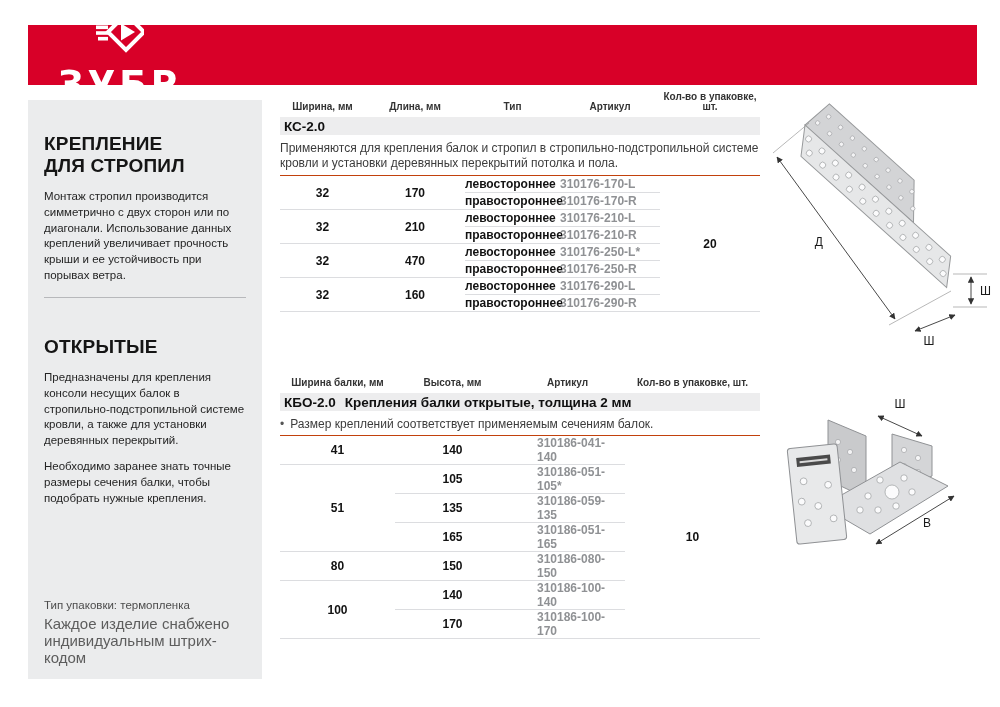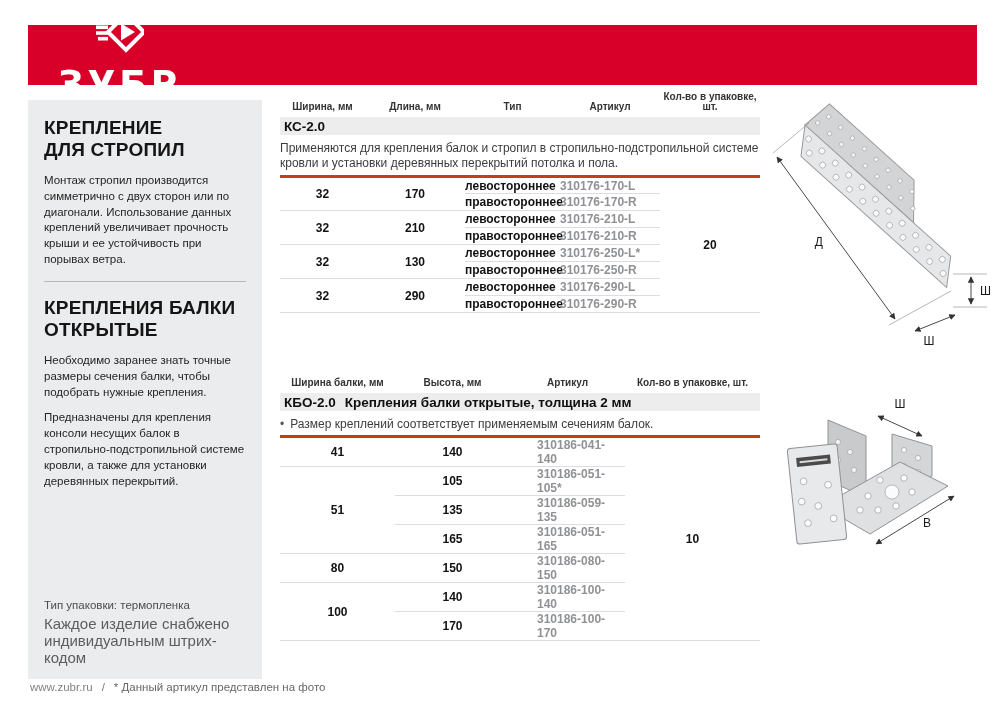--- a/index.html
+++ b/index.html
@@ -11,21 +11,21 @@
   
   .brand-band { position:absolute; left:28px; top:25px; width:949px; height:60px;
                 background:var(--brand); display:flex; align-items:center; padding-left:30px; }
   .logo { display:flex; align-items:center; gap:11px;flex-direction:column; }
   .logo-text { color:#fff; font-family:"DejaVu Sans", sans-serif; font-weight:bold;
                font-size:36px; letter-spacing:4px; line-height:1; transform:scaleY(1.02); }
 
   
   .sidebar { position:absolute; left:28px; top:100px; width:234px; height:579px;
              background:var(--panel); padding:17px 16px 14px; }
-  .sidebar h2 { margin:0 0 11px; font-size:19px; line-height:1.18; color:#151515; letter-spacing:.2px; }
+  .sidebar h2 { margin:16px 0 11px; font-size:19px; line-height:1.18; color:#151515; letter-spacing:.2px; }
   .sidebar p { margin:0 0 10px; font-size:11.5px; line-height:1.38; color:#242424; }
   .divider { border:none; border-top:1px solid #b7b8bb; margin:13px 0 15px; }
   .packaging { position:absolute; left:16px; right:4px; bottom:13px; }
   .pack-line1 { font-size:11.5px; color:#4c4c4c; margin-bottom:4px; }
   .pack-line2 { font-size:15px; color:#5d5d5d; }
 
   
   .page-footer { position:absolute; left:30px; top:681px; font-size:11.5px; color:#777; display:flex; gap:9px; }
   .page-footer .site { color:#828282; }
   .page-footer .note { color:#666; }
@@ -39,21 +39,21 @@
   .col-headers span { font-size:10px; font-weight:bold; color:#333; text-align:center; line-height:1; }
 
   .section-band { margin-top:5px; background:var(--band); height:18px; display:flex;
                   align-items:center; padding-left:4px; font-size:13.5px; font-weight:bold; color:#101010; }
   .section-band .code { margin-right:9px; }
 
   .table-desc { margin:6px 0 0; font-size:12px; line-height:15px; color:#3c3c3c; }
   .table-desc .bullet { color:#555; margin-right:6px; }
 
   table.spec { border-collapse:collapse; width:480px; table-layout:fixed;
-               border-top:3px solid #c2410c; margin-top:3px; }
+               border-top:1px solid #c2410c; margin-top:3px; }
   table.spec td { border-bottom:1px solid var(--line); font-size:12px; padding:0; vertical-align:middle; }
   #block-ks  table.spec { margin-top:4px; }
   #block-ks  td { height:17px; }
   #block-kbo td { height:18px; }
   td.cell-num  { text-align:center; font-weight:bold; color:#121212; }
   td.cell-type { text-align:left; padding-left:12px; font-weight:bold; color:#121212;margin-top:36px; }
   td.cell-sku  { text-align:left; padding-left:22px; color:#8f9194;font-weight:bold; }
   #block-kbo td.cell-sku { padding-left:27px; }
   td.cell-qty  { text-align:center; font-weight:bold; color:#121212; }
 
@@ -81,36 +81,31 @@
   </header>
 
   <aside class="sidebar">
     <h2>
       <span>КРЕПЛЕНИЕ</span><br>
       <span>ДЛЯ СТРОПИЛ</span>
     </h2>
     <p>Монтаж стропил производится симметрично с двух сторон или по диагонали. Использование данных креплений увеличивает прочность крыши и ее устойчивость при порывах ветра.</p>
     <hr class="divider">
     <h2>
-      <span>КРЕПЛЕНИЯ БАЛКИ</span><br>
+      <br>
       <span>ОТКРЫТЫЕ</span>
     </h2>
+    <p>Предназначены для крепления консоли несущих балок в стропильно-подстропильной системе кровли, а также для установки деревянных перекрытий.</p>
     <p>Необходимо заранее знать точные размеры сечения балки, чтобы подобрать нужные крепления.</p>
-    <p>Предназначены для крепления консоли несущих балок в стропильно-подстропильной системе кровли, а также для установки деревянных перекрытий.</p>
     <div class="packaging">
       <div class="pack-line1">Тип упаковки: термопленка</div>
       <div class="pack-line2">Каждое изделие снабжено индивидуальным штрих-кодом</div>
     </div>
   </aside>
 
-  <div class="page-footer">
-    <span class="site">www.zubr.ru</span>
-    <span class="sep">/</span>
-    <span class="note">* Данный артикул представлен на фото</span>
-  </div>
 
   <section class="product-block" id="block-ks">
     <div class="col-headers" id="ks-headers">
         <span style="width: 85px;">Ширина, мм</span>
         <span style="width: 100px;">Длина, мм</span>
         <span style="width: 95px;">Тип</span>
         <span style="width: 100px;">Артикул</span>
         <span style="width: 100px;">Кол-во в упаковке, шт.</span>
       </div>
     <div class="section-band">
@@ -142,31 +137,31 @@
             <td class="cell-num" rowspan="2">210</td>
             <td class="cell-type">левостороннее</td>
             <td class="cell-sku">310176-210-L</td>
           </tr>
           <tr>
             <td class="cell-type">правостороннее</td>
             <td class="cell-sku">310176-210-R</td>
           </tr>
           <tr>
             <td class="cell-num" rowspan="2">32</td>
-            <td class="cell-num" rowspan="2">130</td>
+            <td class="cell-num" rowspan="2">470</td>
             <td class="cell-type">левостороннее</td>
             <td class="cell-sku">310176-250-L*</td>
           </tr>
           <tr>
             <td class="cell-type">правостороннее</td>
             <td class="cell-sku">310176-250-R</td>
           </tr>
           <tr>
             <td class="cell-num" rowspan="2">32</td>
-            <td class="cell-num" rowspan="2">290</td>
+            <td class="cell-num" rowspan="2">160</td>
             <td class="cell-type">левостороннее</td>
             <td class="cell-sku">310176-290-L</td>
           </tr>
           <tr>
             <td class="cell-type">правостороннее</td>
             <td class="cell-sku">310176-290-R</td>
           </tr>
         </tbody>
     </table>
   </section>

